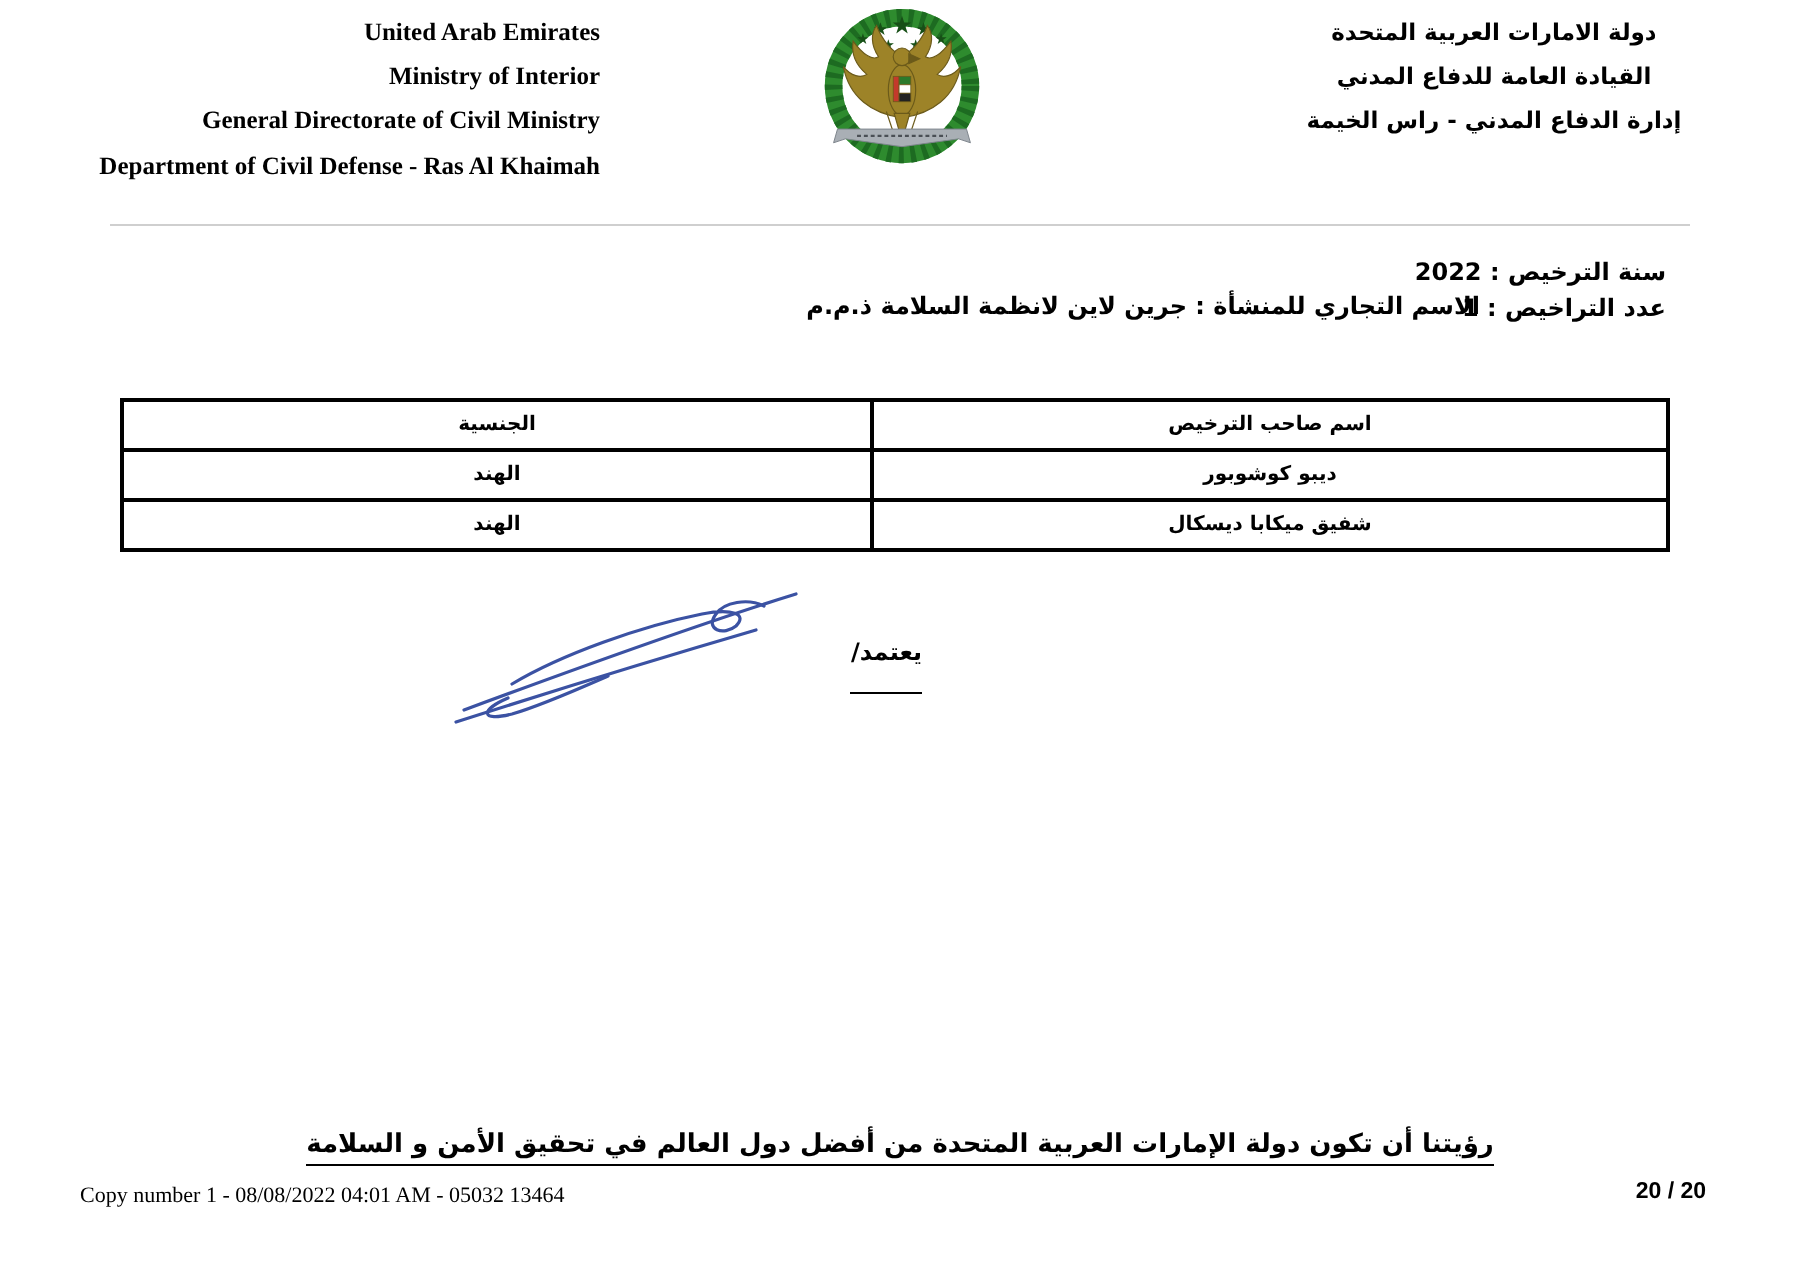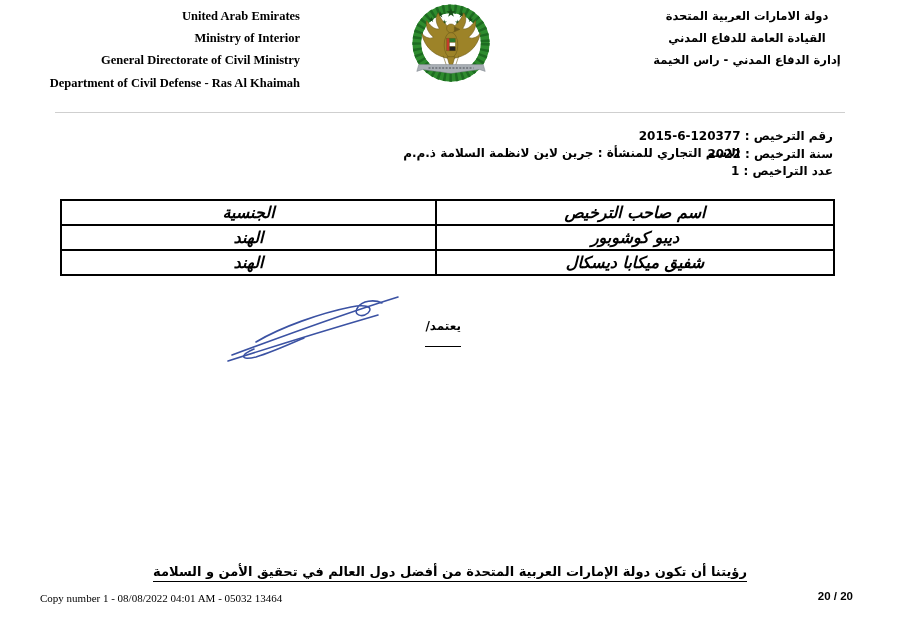--- a/index.html
+++ b/index.html
@@ -31,21 +31,21 @@
     font-weight:bold;font-size:12px;white-space:nowrap;
   }
   
   .lic-table{
     position:absolute;left:60px;top:199px;width:773px;
     border-collapse:collapse;table-layout:fixed;direction:rtl;
   }
   .lic-table th,.lic-table td{
     border:2px solid #000;height:23px;padding:0 6px;
     text-align:center;vertical-align:middle;
-    font-size:16px;font-weight:bold;font-style:italic;
+    font-size:10px;font-weight:bold;
   }
   .col-holder{width:398px;}
   .col-nat{width:375px;}
   
   .approve{
     position:absolute;right:439px;top:319px;direction:rtl;
     font-weight:bold;font-size:12px;
     border-bottom:1px solid #000;padding-bottom:13px;
   }
   .signature{position:absolute;left:226px;top:287px;width:180px;height:75px;}
@@ -125,24 +125,20 @@
     <g>
       <path d="M12,64 L78,64 L80,71 L74,69 L45,73 L16,69 L10,71 Z" stroke="#7d848b" stroke-width="0.5" fill="#a9afb5"></path>
       <path d="M22,67.5 H68" fill="none" stroke="#4a4f55" stroke-width="1.2" stroke-dasharray="2,1.5"></path>
     </g>
   </svg>
 
   <div class="rule"></div>
 
   <div class="lic">
     <div>
-      <span>رقم الترخيص :</span>
-      <span dir="ltr">2015-6-120377</span>
-    </div>
-    <div>
       <span>سنة الترخيص :</span>
       <span dir="ltr">2022</span>
     </div>
     <div>
       <span>عدد التراخيص :</span>
       <span dir="ltr">1</span>
     </div>
   </div>
 
   <div class="tradename">الاسم التجاري للمنشأة : جرين لاين لانظمة السلامة ذ.م.م</div>

